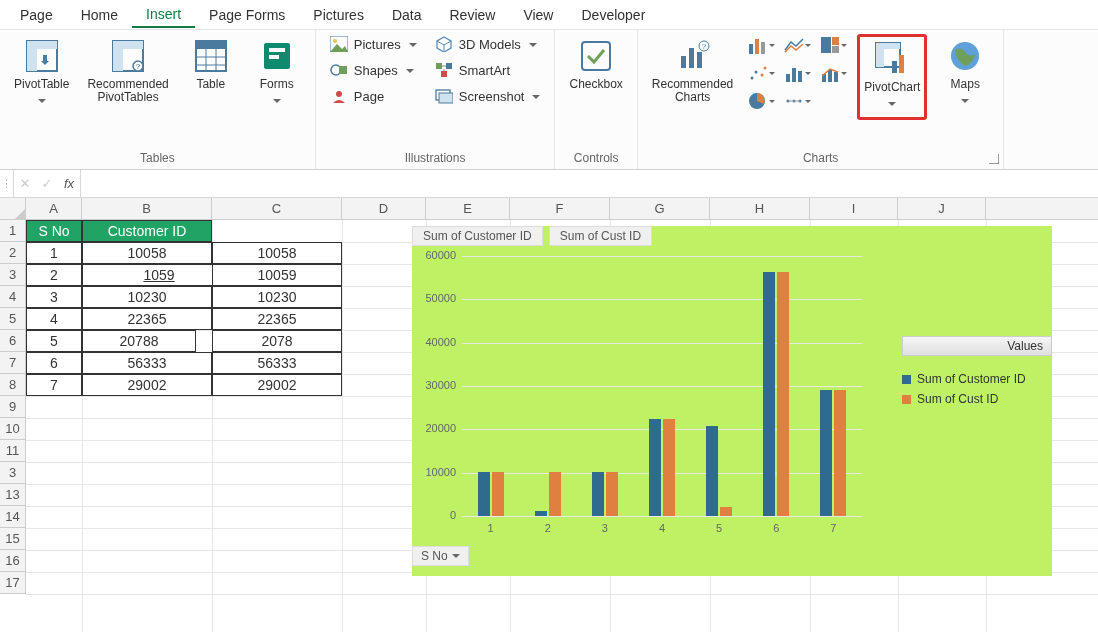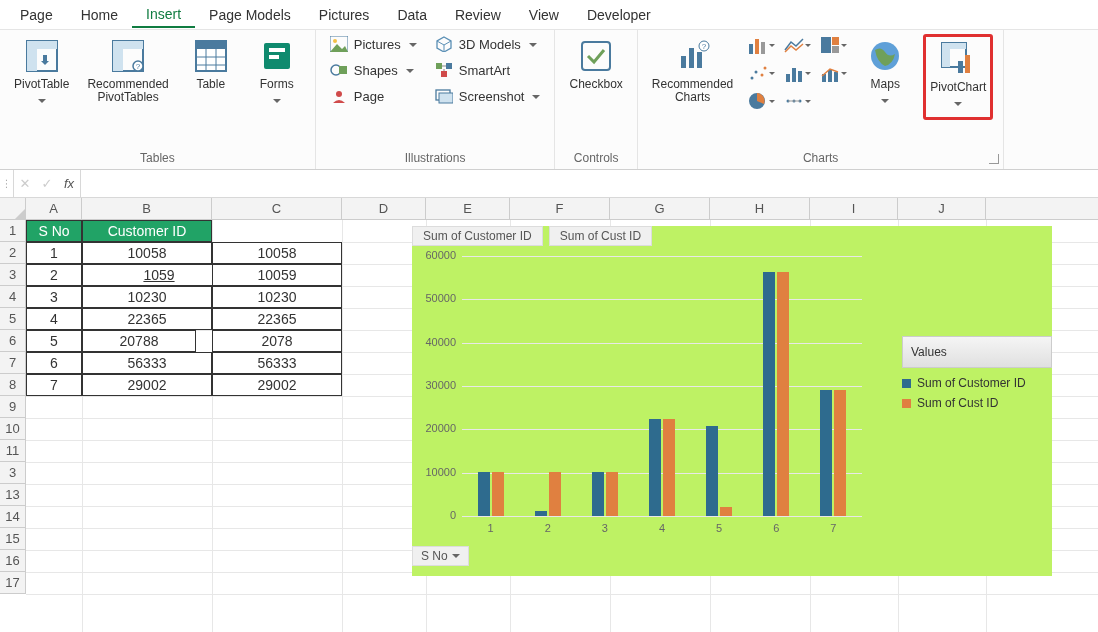--- a/index.html
+++ b/index.html
@@ -50,40 +50,40 @@
 .gridline-v { position:absolute; top:0; bottom:0; width:1px; background:#e7e7e7; }
 
 .tbl { position:absolute; left:0; top:0; }
 .tcell { position:absolute; display:flex; align-items:center; justify-content:center; font-size:14px; border:1px solid #333; background:#fff; }
 .tcell.hdr { background:#21a366; color:#fff; font-weight:500; }
 
 .chartbox { position:absolute; background:#bef264; }
 .chart-btns { display:flex; gap:6px; margin-bottom:6px; }
 .cbtn { background:#f0f0f0; border:1px solid #dcdcdc; padding:2px 10px; font-size:12px; color:#555; cursor:pointer; }
 .legend { position:absolute; right:0; top:110px; width:150px; }
-.legend-title { background:linear-gradient(#f5f5f5,#e0e0e0); border:1px solid #ccc; padding:8px 8px; font-size:12px; margin-bottom:8px; }
+.legend-title { background:linear-gradient(#f5f5f5,#e0e0e0); border:1px solid #ccc; padding:2px 8px; font-size:12px; margin-bottom:16px;text-align:right; }
 .legend-item { display:flex; align-items:center; gap:6px; font-size:12px; margin:6px 0; }
 .legend-sw { width:9px; height:9px; }
 .axis-lbl { position:absolute; font-size:11px; color:#666; text-align:right; }
 .xaxis-lbl { position:absolute; font-size:11px; color:#666; text-align:center; }
 .plot { position:absolute; }
 .bar { position:absolute; bottom:0; }
 .sno-btn { position:absolute; background:#f0f0f0; border:1px solid #dcdcdc; padding:2px 8px; font-size:12px; color:#555; cursor:pointer; display:flex; align-items:center; gap:4px; }
 .sno-btn::after { content:""; border:4px solid transparent; border-top-color:#666; margin-top:3px; }
 
 svg { display:block; }
 </style>
 </head>
 <body>
 
 <div class="tabs" id="tabs">
     <span class="tab">Page</span>
     <span class="tab">Home</span>
     <span class="tab active">Insert</span>
-    <span class="tab">Page Models</span>
+    <span class="tab">Page Forms</span>
     <span class="tab">Pictures</span>
     <span class="tab">Data</span>
     <span class="tab">Review</span>
     <span class="tab">View</span>
     <span class="tab">Developer</span>
   </div>
 
 <div class="ribbon">
 
   <div class="group">
@@ -308,41 +308,41 @@
               <svg width="20" height="18">
                 <circle cx="4" cy="9" r="1.5" fill="#4a7a9e"></circle>
                 <circle cx="10" cy="9" r="1.5" fill="#4a7a9e"></circle>
                 <circle cx="16" cy="9" r="1.5" fill="#4a7a9e"></circle>
                 <line x1="4" y1="9" x2="16" y2="9" stroke="#999"></line>
               </svg>
               <span class="chev2"></span>
             </div>
         </div>
       </div>
-      <div class="rbtn">
-        <span class="ic">
-            <svg width="36" height="36">
-              <circle cx="18" cy="18" r="14" fill="#5fa0d8"></circle>
-              <path d="M8 12 Q14 8 18 14 Q22 20 28 16 Q26 26 18 28 Q10 24 8 12" fill="#6fa05a"></path>
-            </svg>
-          </span>
-        <span class="lbl">Maps</span>
-        <span class="drop"></span>
-      </div>
       <div class="rbtn highlight" style="padding:4px 4px">
         <span class="ic">
             <svg width="36" height="36">
               <rect x="2" y="2" width="24" height="24" fill="none" stroke="#4a7a9e" stroke-width="2"></rect>
               <rect x="2" y="2" width="8" height="24" fill="#cfe2ef"></rect>
               <rect x="2" y="2" width="24" height="6" fill="#cfe2ef"></rect>
               <rect x="18" y="20" width="5" height="12" fill="#4a7a9e"></rect>
               <rect x="25" y="14" width="5" height="18" fill="#e08040"></rect>
             </svg>
           </span>
         <span class="lbl">PivotChart</span>
+        <span class="drop"></span>
+      </div>
+      <div class="rbtn">
+        <span class="ic">
+            <svg width="36" height="36">
+              <circle cx="18" cy="18" r="14" fill="#5fa0d8"></circle>
+              <path d="M8 12 Q14 8 18 14 Q22 20 28 16 Q26 26 18 28 Q10 24 8 12" fill="#6fa05a"></path>
+            </svg>
+          </span>
+        <span class="lbl">Maps</span>
         <span class="drop"></span>
       </div>
     </div>
     <div class="group-label">Charts</div>
     <span class="launcher" style="right:4px;bottom:5px"></span>
   </div>
 </div>
 
 <div class="namebar">
   <div class="fx-sep">⋮</div>

